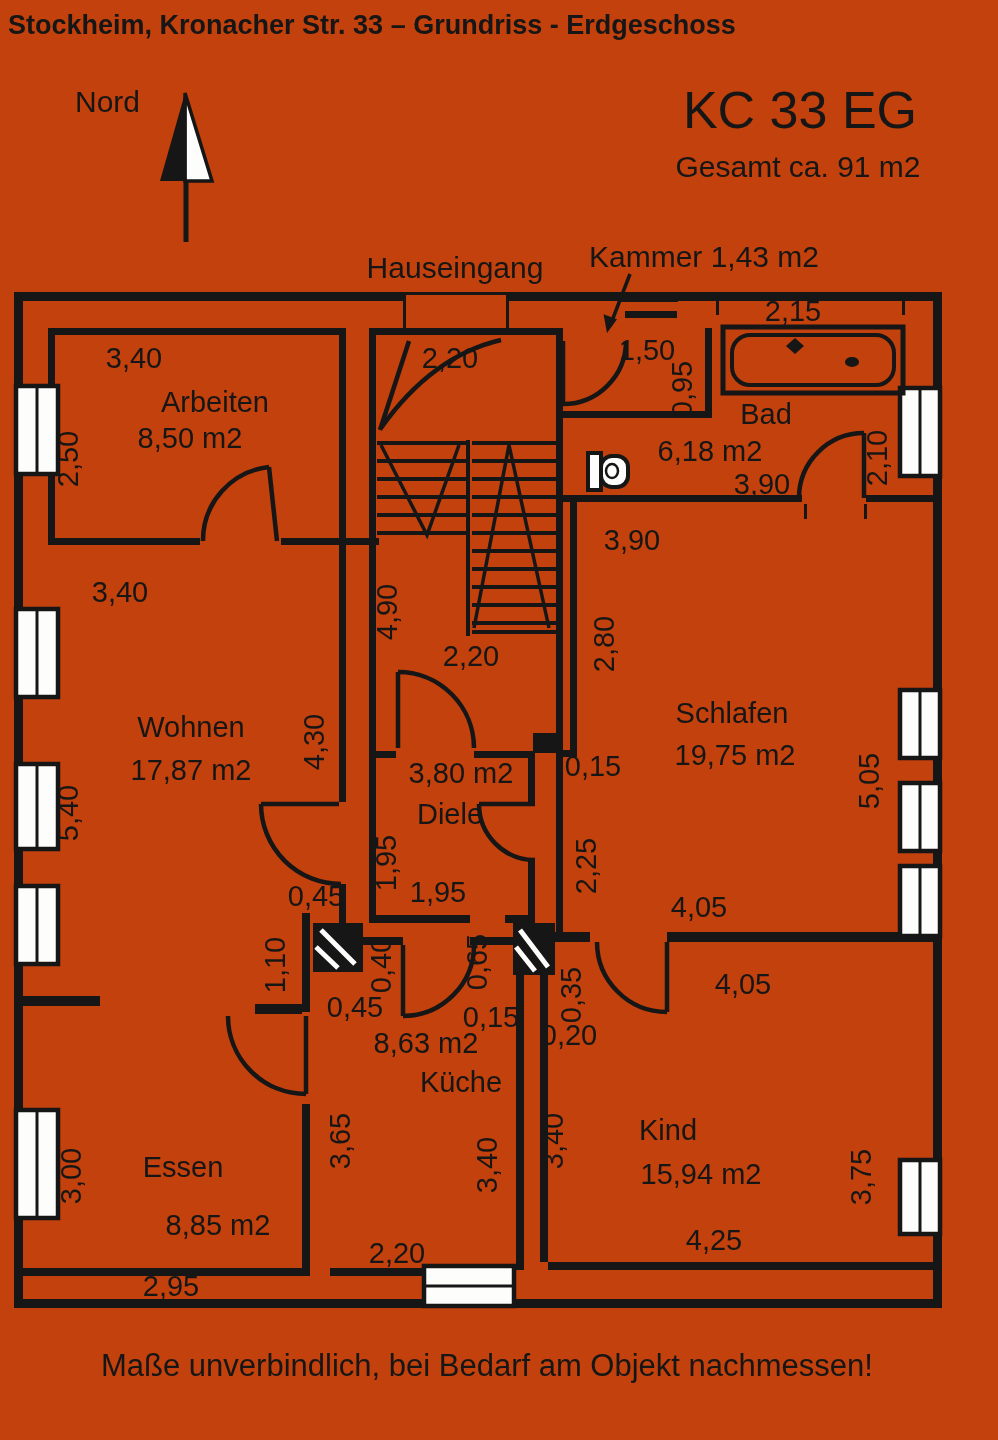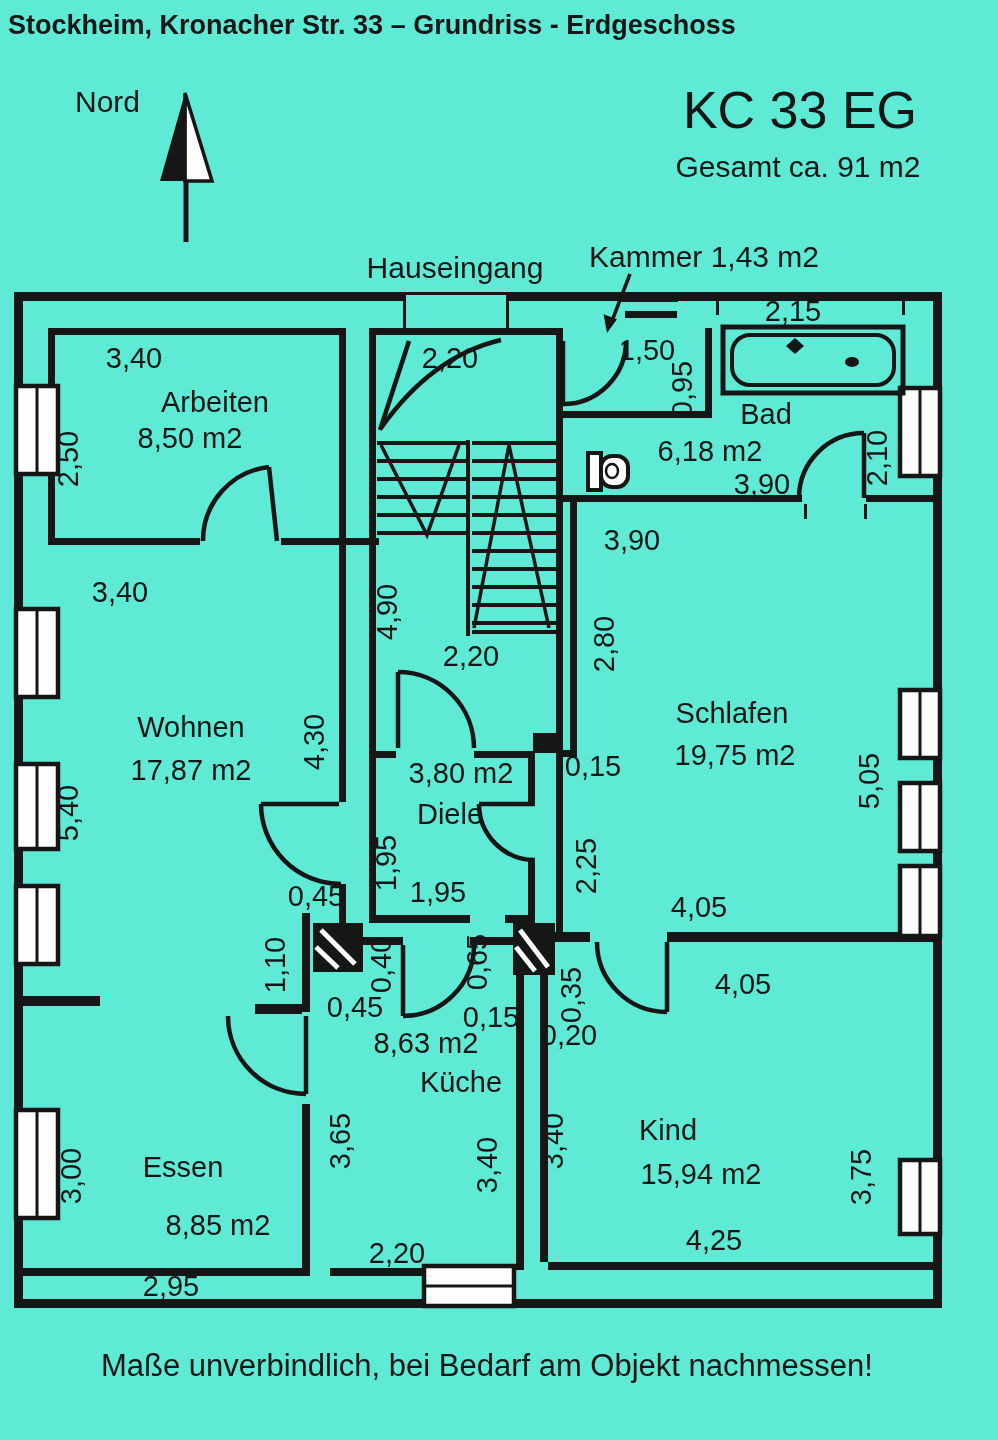--- a/index.html
+++ b/index.html
@@ -1,16 +1,16 @@
 <!DOCTYPE html>
 <html><head>
 <meta charset="utf-8">
 <style>
   html,body{margin:0;padding:0;background:#ffffff;}
-  #page{position:relative;width:998px;height:1440px;background:#5eead4;overflow:hidden;
+  #page{position:relative;width:998px;height:1440px;background:#c2410c;overflow:hidden;
         font-family:"Liberation Sans", sans-serif;}
   svg{position:absolute;left:0;top:0;}
   svg text{fill:#161616;}
   .t-title{font-size:27px;font-weight:bold;}
   .t-big{font-size:52px;}
   .t-sub{font-size:30px;}
   .t-lbl{font-size:30px;}
   .t-dim{font-size:29px;}
   .t-room{font-size:29px;}
   .t-footer{font-size:31px;}

